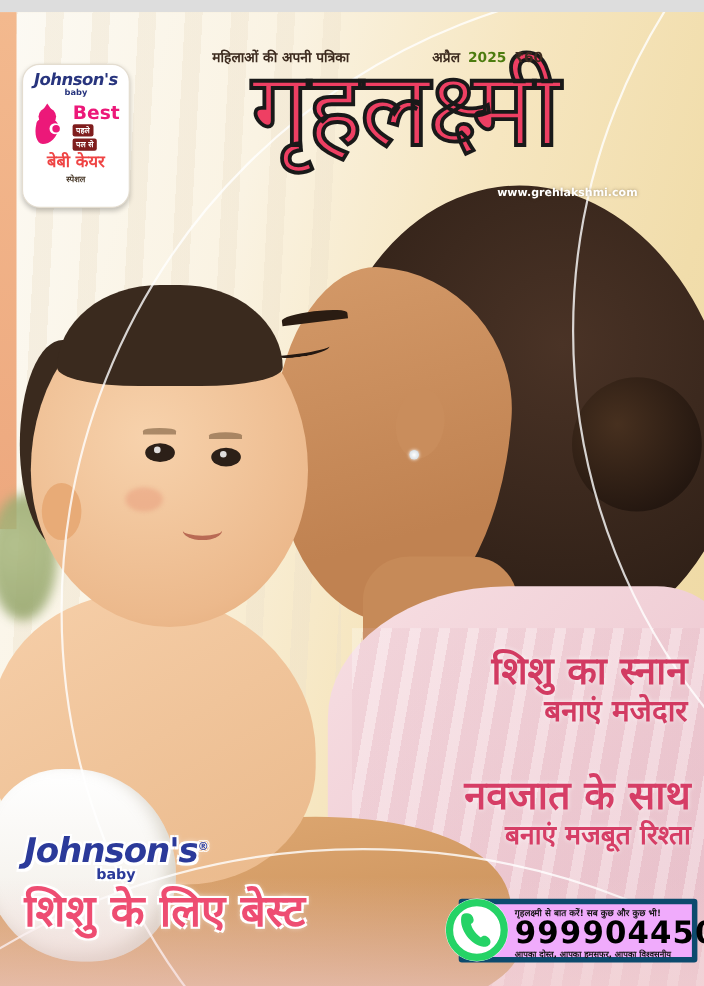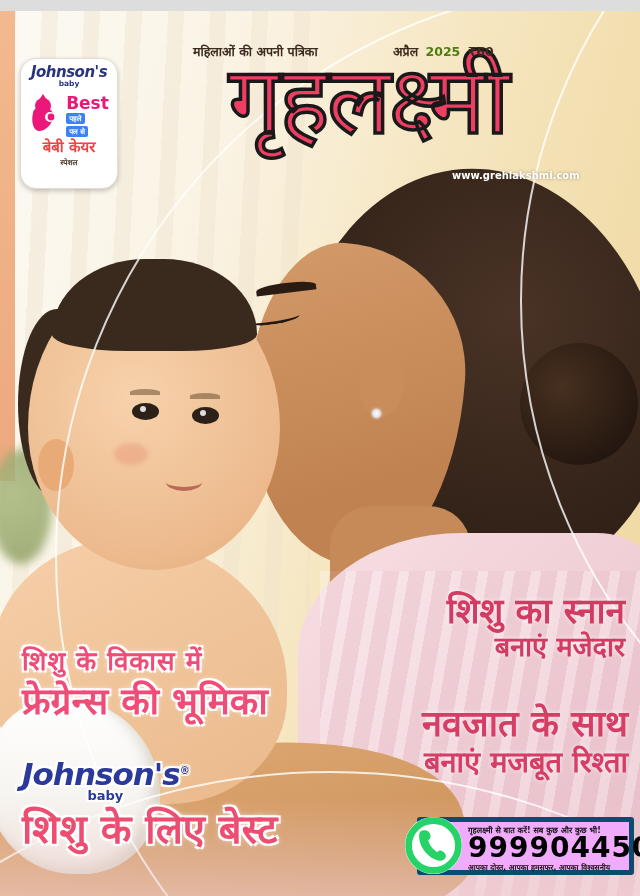--- a/index.html
+++ b/index.html
@@ -88,35 +88,35 @@
     color:#fff; text-shadow:0 0 3px rgba(90,70,40,.55); z-index:6; }
   
   .badge { position:absolute; left:20px; top:47px; width:98px; height:131px; background:#fff;
     border-radius:16px; border:1px solid #e4ddd0; box-shadow:0 2px 5px rgba(0,0,0,.22);
     z-index:7; padding:6px 4px 4px; text-align:center; }
   .j-script { font-size:15px; font-weight:bold; font-style:italic; color:#28357e;
     letter-spacing:-.5px; line-height:1; }
   .j-sub { font-size:7.5px; font-weight:bold; color:#28357e; margin-top:-1px; }
   .badge-row { display:flex; align-items:flex-end; justify-content:center; margin-top:3px; gap:1px; }
   .badge-best { font-size:17px; font-weight:bold; color:#ec1879; line-height:1; text-align:left; }
-  .chip { display:inline-block; background:#3b82f6; color:#fff; font-size:7px; font-weight:bold;
+  .chip { display:inline-block; background:#7f1d1d; color:#fff; font-size:7px; font-weight:bold;
     padding:1px 3px; border-radius:2px; margin-top:1px; }
   .chips { display:flex; flex-direction:column; align-items:flex-start; gap:1px; }
   .badge-care { font-size:15px; font-weight:bold; color:#ef4444; margin-top:2px; line-height:1.1; }
   .badge-special { font-size:7.5px; font-weight:bold; color:#4a3a2a; margin-top:1px; }
   
   .outline-w { text-shadow:-2px -2px 0 #fff, 2px -2px 0 #fff, -2px 2px 0 #fff, 2px 2px 0 #fff, 0 0 6px #fff; }
   .soft-w { text-shadow:0 0 5px rgba(255,255,255,.75); }
   .cl { position:absolute; z-index:6; font-weight:bold; }
   .cl-right-top { right:15px; top:580px; text-align:right; color:#d23b62; }
   .cl-right-top .l1 { font-size:35px; line-height:1.15; }
   .cl-right-top .l2 { font-size:27px; line-height:1.2; }
   .cl-right-mid { right:12px; top:692px; text-align:right; color:#d63e66; }
   .cl-right-mid .l1 { font-size:36px; line-height:1.15; }
-  .cl-right-mid .l2 { font-size:29px; line-height:1.25; }
+  .cl-right-mid .l2 { font-size:24px; line-height:1.25; }
   .cl-left { left:22px; top:634px; color:#ef4d77; }
   .cl-left .l1 { font-size:26px; line-height:1.3; letter-spacing:1px; }
   .cl-left .l2 { font-size:37px; line-height:1.25; }
   .cl-bottom { left:22px; top:748px; }
   .cl-bottom-row { display:flex; align-items:flex-start; }
   .j-script-big { font-size:31px; font-weight:bold; font-style:italic; color:#2b3a9a;
     letter-spacing:-1px; line-height:1; }
   .j-reg { font-size:10px; vertical-align:super; color:#2b3a9a; font-style:normal; }
   .j-sub-big { font-size:13px; font-weight:bold; color:#2b3a9a; text-align:center; margin-top:-2px; }
   .cl-bottom-t1 { font-size:27px; color:#ee4d72; margin:8px 0 0 12px; line-height:1; }
@@ -211,24 +211,20 @@
   <div class="cl cl-right-top soft-w">
     <div class="l1">शिशु का स्नान</div>
     <div class="l2">बनाएं मजेदार</div>
   </div>
 
   <div class="cl cl-right-mid soft-w">
     <div class="l1">नवजात के साथ</div>
     <div class="l2">बनाएं मजबूत रिश्ता</div>
   </div>
 
-  <div class="cl cl-left outline-w">
-    <div class="l1">शिशु के विकास में</div>
-    <div class="l2">फ्रेग्रेन्स की भूमिका</div>
-  </div>
 
   <div class="cl cl-bottom">
     <div class="cl-bottom-row">
       <div>
         <div class="j-script-big outline-w"><span>Johnson's</span><span class="j-reg">®</span></div>
         <div class="j-sub-big outline-w">baby</div>
       </div>
     </div>
     <div class="cl-bottom-t2 outline-w">शिशु के लिए बेस्ट</div>
   </div>

